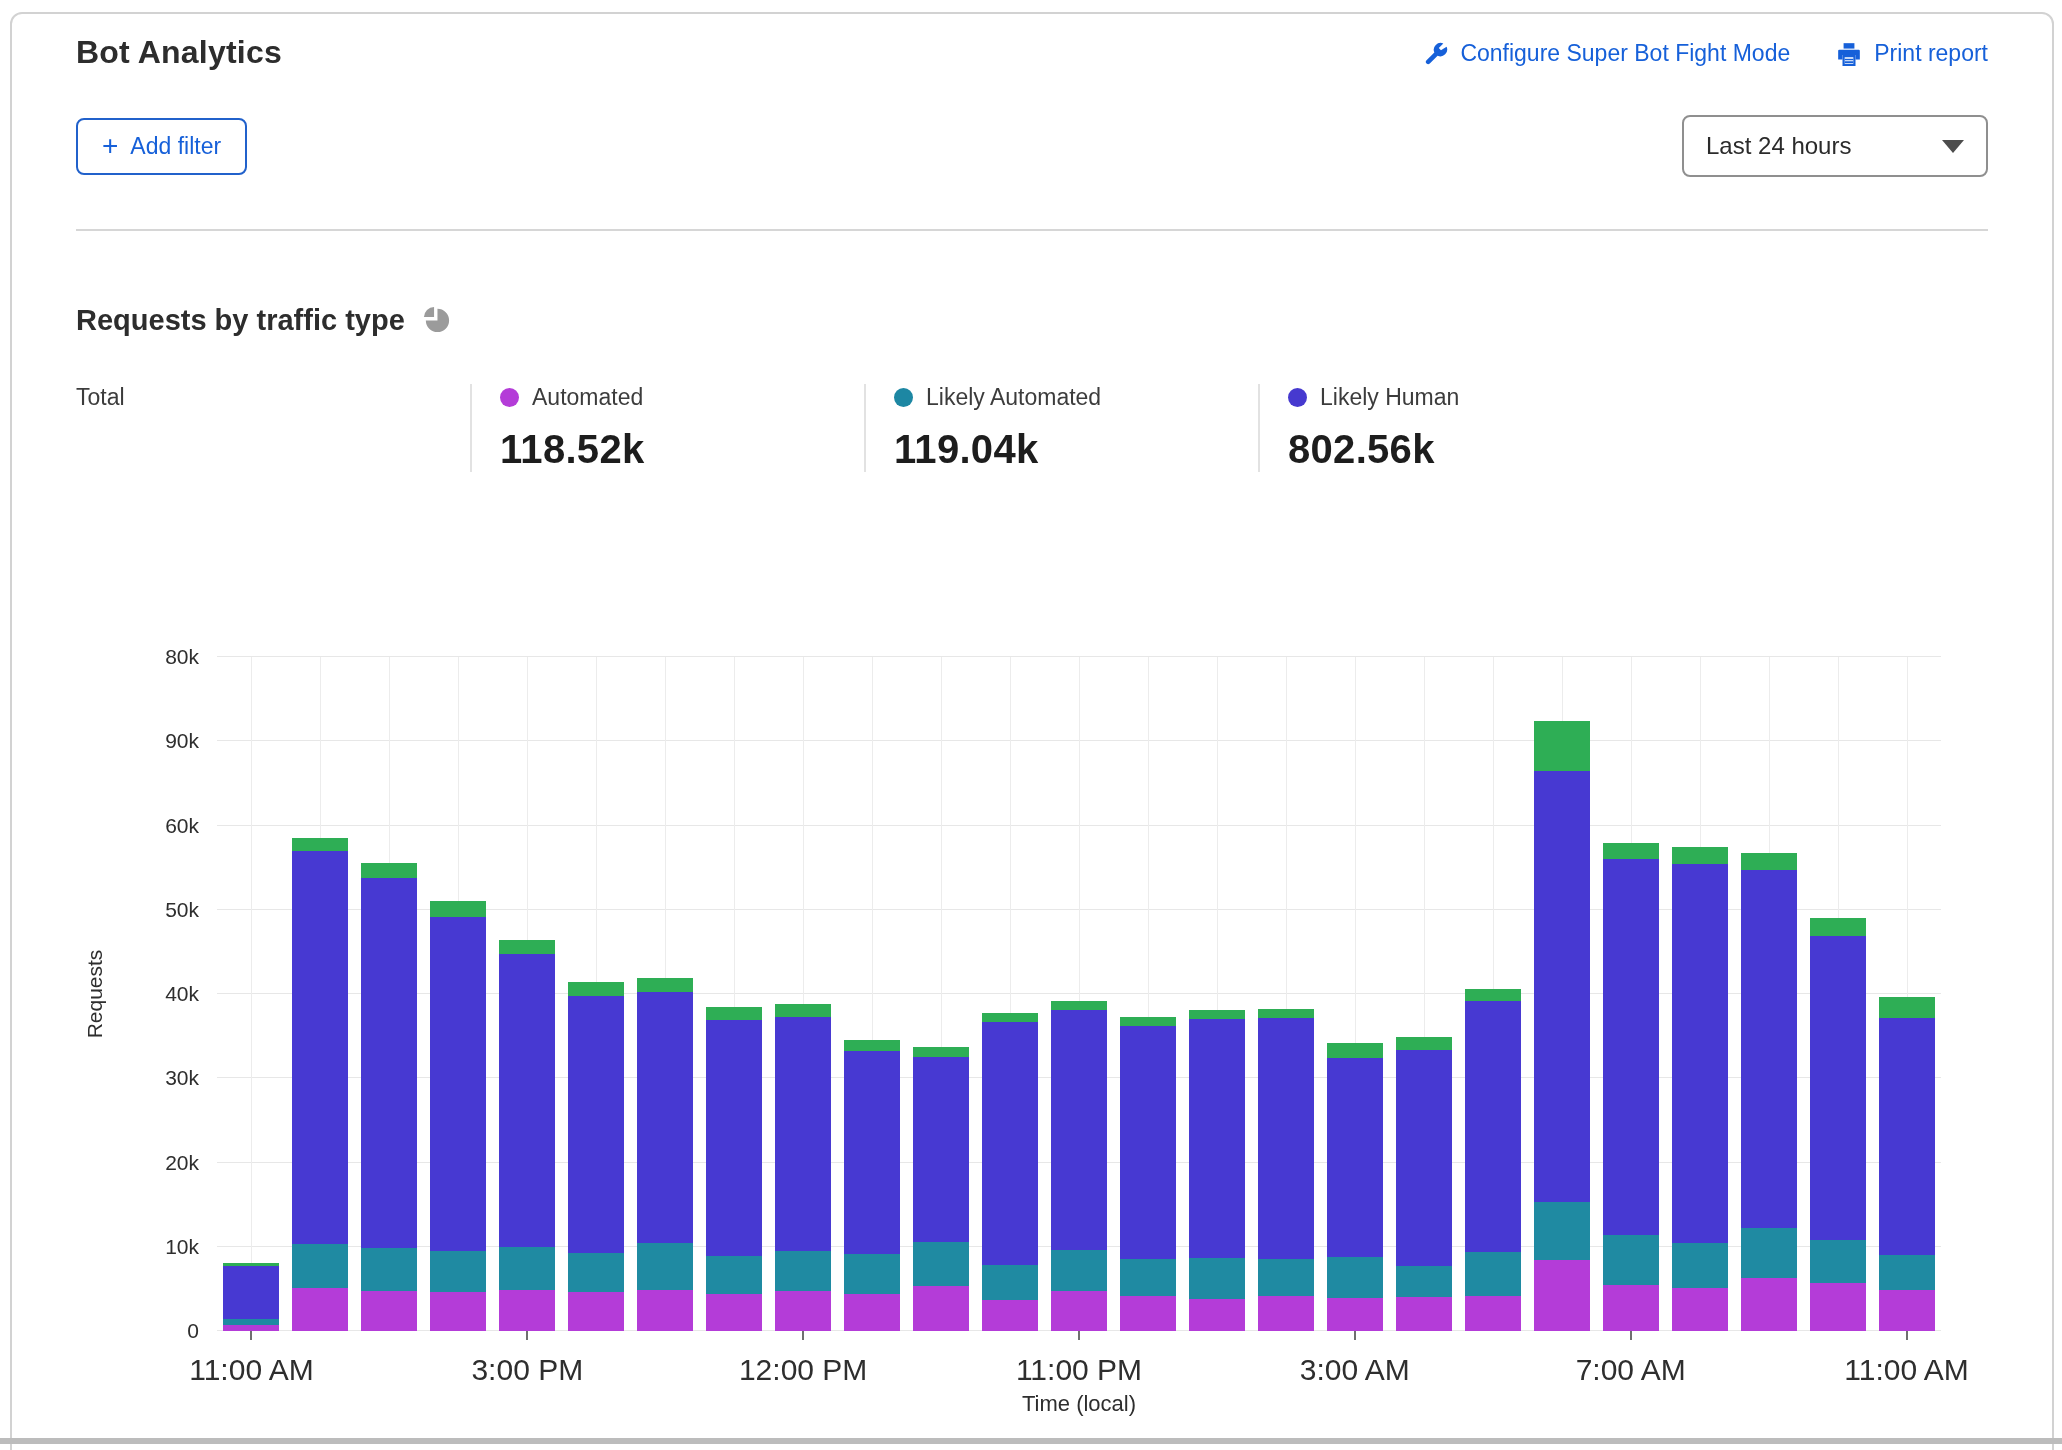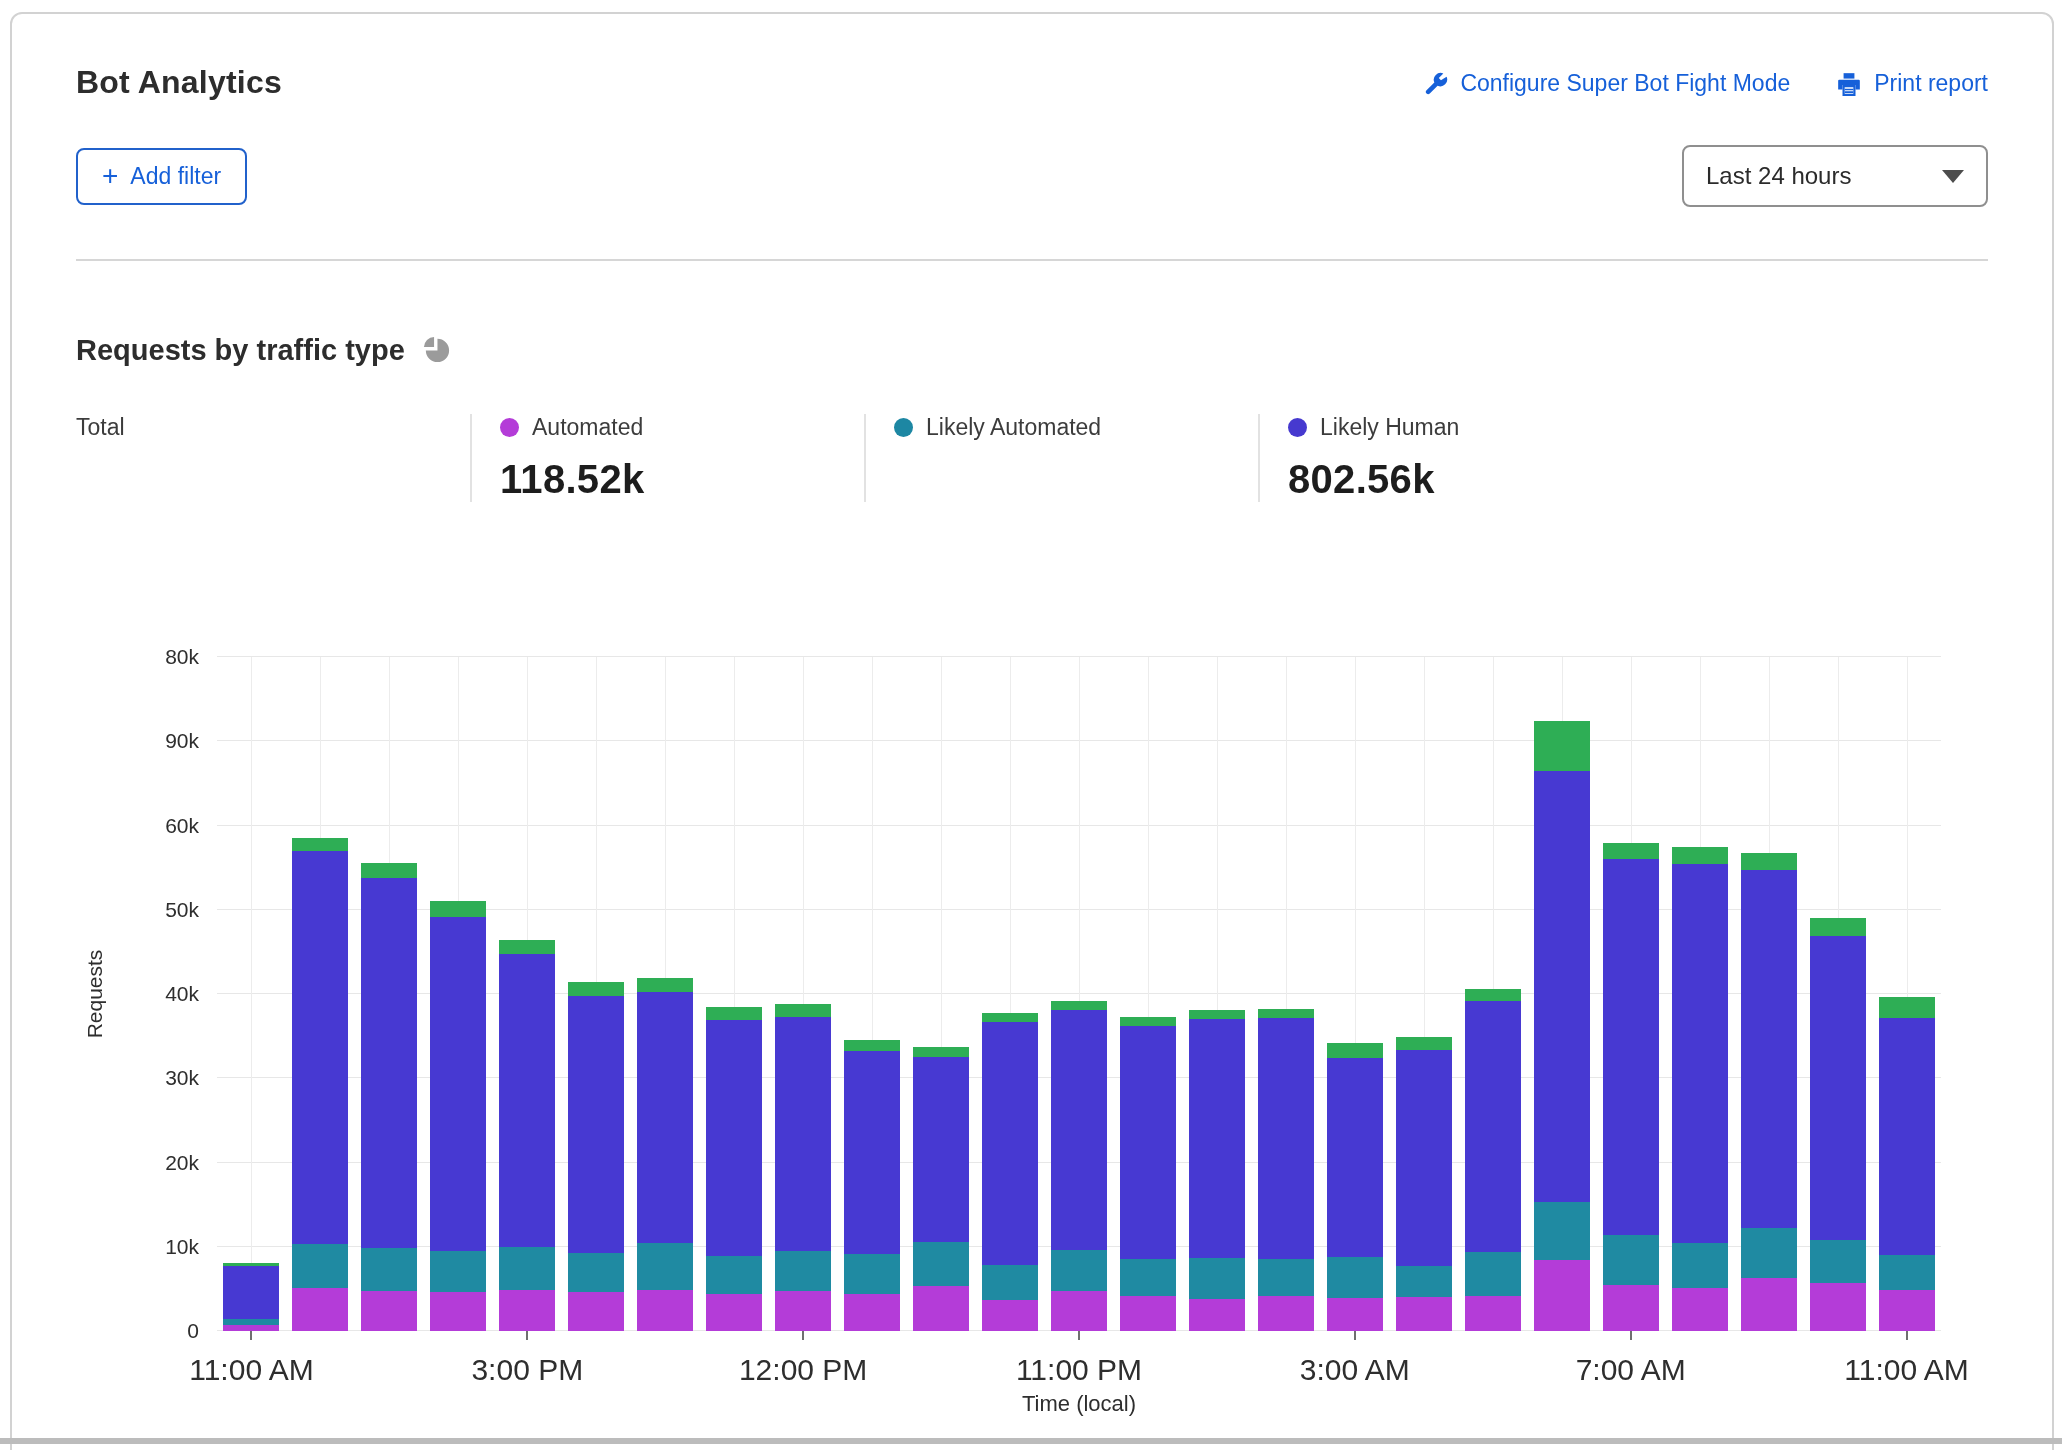--- a/index.html
+++ b/index.html
@@ -1,21 +1,21 @@
 <!DOCTYPE html>
 <html><head>
 <meta charset="utf-8">
 <style>
   * { box-sizing: border-box; margin: 0; padding: 0; }
   html,body { width: 2062px; height: 1450px; overflow: hidden; background: #fff;
     font-family: "Liberation Sans", sans-serif; color: #313131; }
   .card { position: absolute; left: 10px; top: 12px; width: 2044px; height: 1600px;
     background: #fff; border: 2px solid #d2d2d2; border-radius: 12px; }
   
-  .header { padding: 50px 64px 0 64px; }
+  .header { padding: 20px 64px 0 64px; }
   .header-row1 { display: flex; justify-content: space-between; align-items: flex-start; }
   .page-title { font-size: 32px; font-weight: 700; color: #2d2d2d; letter-spacing: .2px; }
   .header-links { display: flex; gap: 46px; align-items: center; margin-top: 6px; }
   .hlink { display: flex; align-items: center; gap: 12px; color: #1660d9; font-size: 23px; cursor: pointer; }
   .hlink svg { display: block; }
   .header-row2 { display: flex; justify-content: space-between; align-items: center;
     margin-top: 44px; }
   .add-filter-btn { display: inline-flex; align-items: center; gap: 12px;
     border: 2px solid #2161cb; border-radius: 8px; background: #fff; color: #1660d9;
     font-size: 23px; padding: 13px 24px; cursor: pointer; font-family: inherit; }
@@ -121,20 +121,21 @@
           <span class="dot" style="background: rgb(180, 60, 216);"></span>
           <span>Automated</span>
         </div>
         <div class="stat-value">118.52k</div>
       </div>
       <div class="stat-col">
         <div class="stat-label-row">
           <span class="dot" style="background: rgb(29, 135, 163);"></span>
           <span>Likely Automated</span>
         </div>
+        <div class="stat-value">119.04k</div>
       </div>
       <div class="stat-col">
         <div class="stat-label-row">
           <span class="dot" style="background: rgb(70, 57, 207);"></span>
           <span>Likely Human</span>
         </div>
         <div class="stat-value">802.56k</div>
       </div>
     </div>
   </div>

